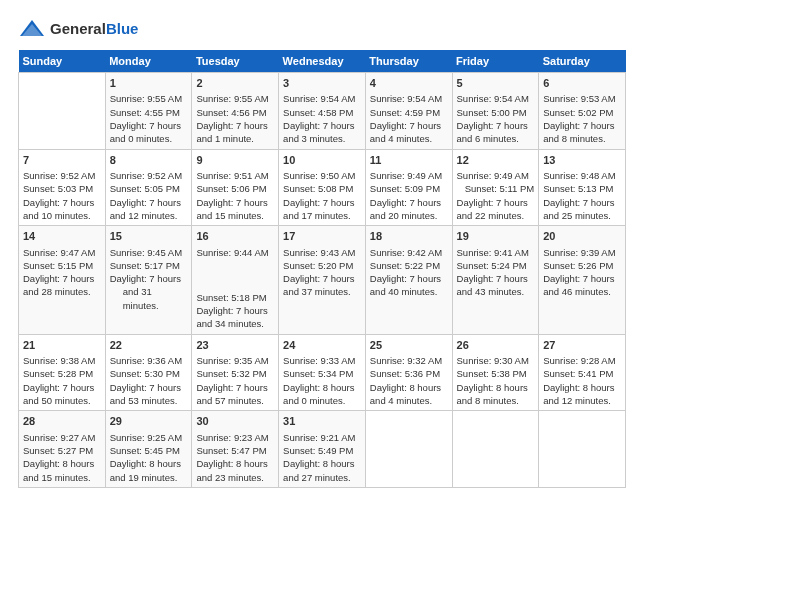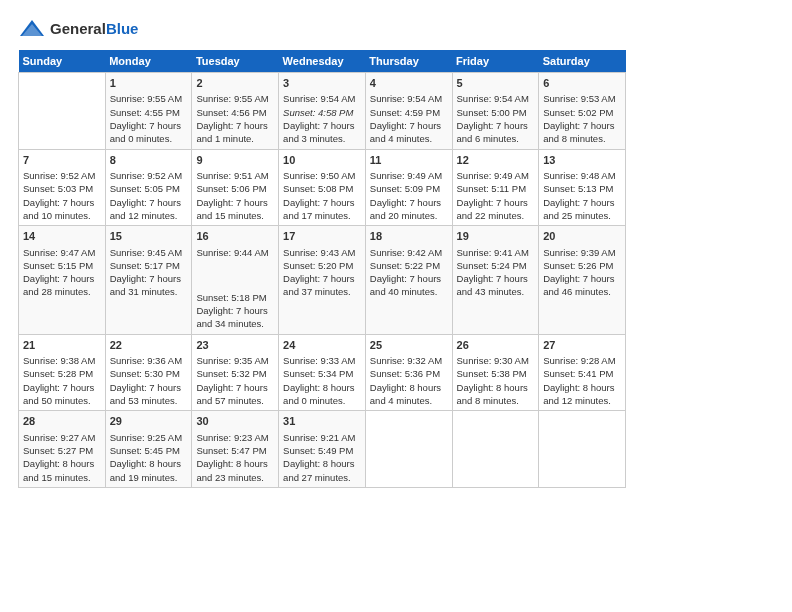--- a/index.html
+++ b/index.html
@@ -126,21 +126,21 @@
           <td>
             <span class="day-num">2</span>
             <span style="display: block;">Sunrise: 9:55 AM</span>
             <span style="display: block;">Sunset: 4:56 PM</span>
             <span style="display: block;">Daylight: 7 hours</span>
             <span style="display: block;">and 1 minute.</span>
           </td>
           <td>
             <span class="day-num">3</span>
             <span style="display: block;">Sunrise: 9:54 AM</span>
-            <span style="display: block; font-style: italic;">Sunset: 4:58 PM</span>
+            <span style="display: block;">Sunset: 4:58 PM</span>
             <span style="display: block;">Daylight: 7 hours</span>
             <span style="display: block;">and 3 minutes.</span>
           </td>
           <td>
             <span class="day-num">4</span>
             <span style="display: block;">Sunrise: 9:54 AM</span>
             <span style="display: block;">Sunset: 4:59 PM</span>
             <span style="display: block;">Daylight: 7 hours</span>
             <span style="display: block;">and 4 minutes.</span>
           </td>
@@ -191,21 +191,21 @@
           <td>
             <span class="day-num">11</span>
             <span style="display: block;">Sunrise: 9:49 AM</span>
             <span style="display: block;">Sunset: 5:09 PM</span>
             <span style="display: block;">Daylight: 7 hours</span>
             <span style="display: block;">and 20 minutes.</span>
           </td>
           <td>
             <span class="day-num">12</span>
             <span style="display: block;">Sunrise: 9:49 AM</span>
-            <span style="display: block;">Sunset: 5:11 PM</span>
+            <span style="display: block; text-align: right;">Sunset: 5:11 PM</span>
             <span style="display: block;">Daylight: 7 hours</span>
             <span style="display: block;">and 22 minutes.</span>
           </td>
           <td>
             <span class="day-num">13</span>
             <span style="display: block;">Sunrise: 9:48 AM</span>
             <span style="display: block;">Sunset: 5:13 PM</span>
             <span style="display: block;">Daylight: 7 hours</span>
             <span style="display: block;">and 25 minutes.</span>
           </td>
@@ -216,21 +216,21 @@
             <span style="display: block;">Sunrise: 9:47 AM</span>
             <span style="display: block;">Sunset: 5:15 PM</span>
             <span style="display: block;">Daylight: 7 hours</span>
             <span style="display: block;">and 28 minutes.</span>
           </td>
           <td>
             <span class="day-num">15</span>
             <span style="display: block;">Sunrise: 9:45 AM</span>
             <span style="display: block;">Sunset: 5:17 PM</span>
             <span style="display: block;">Daylight: 7 hours</span>
-            <span style="display: block;">and 31 minutes.</span>
+            <span style="display: block; margin-left: 13px;">and 31 minutes.</span>
           </td>
           <td>
             <span class="day-num">16</span>
             <span style="display: block;">Sunrise: 9:44 AM</span>
             <span style="display: block; margin-top: 32px;">Sunset: 5:18 PM</span>
             <span style="display: block;">Daylight: 7 hours</span>
             <span style="display: block;">and 34 minutes.</span>
           </td>
           <td>
             <span class="day-num">17</span>

